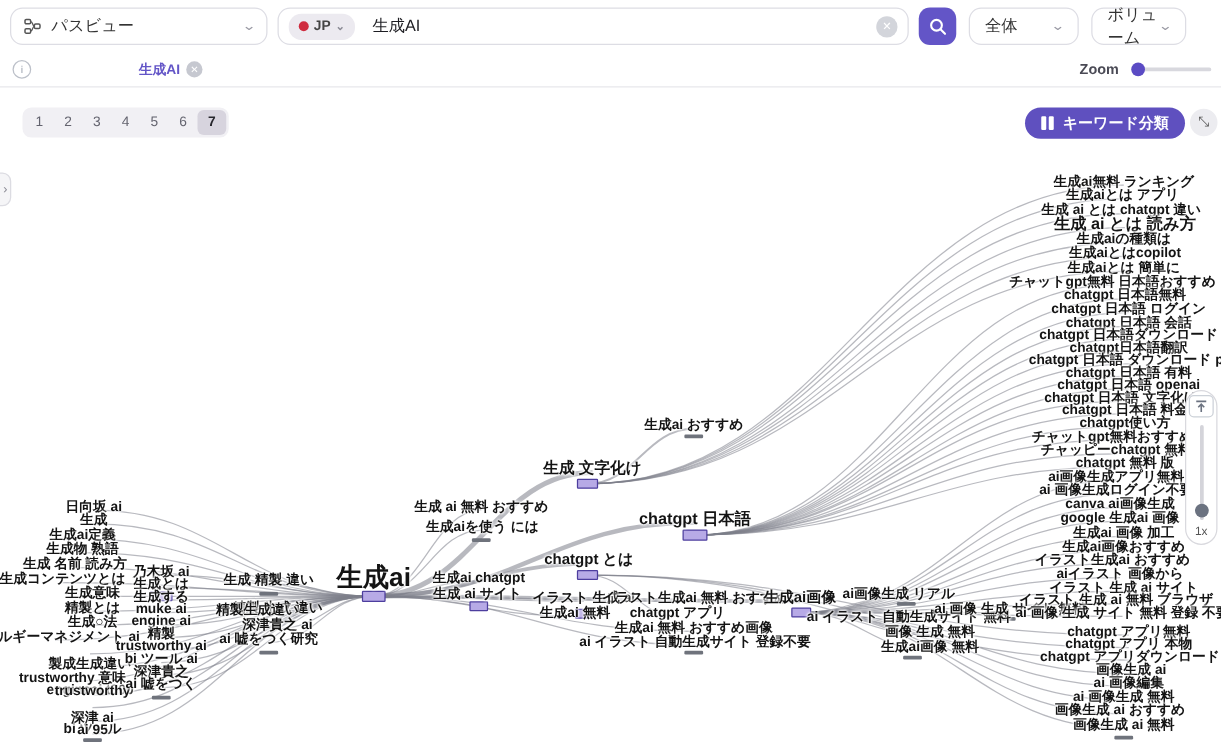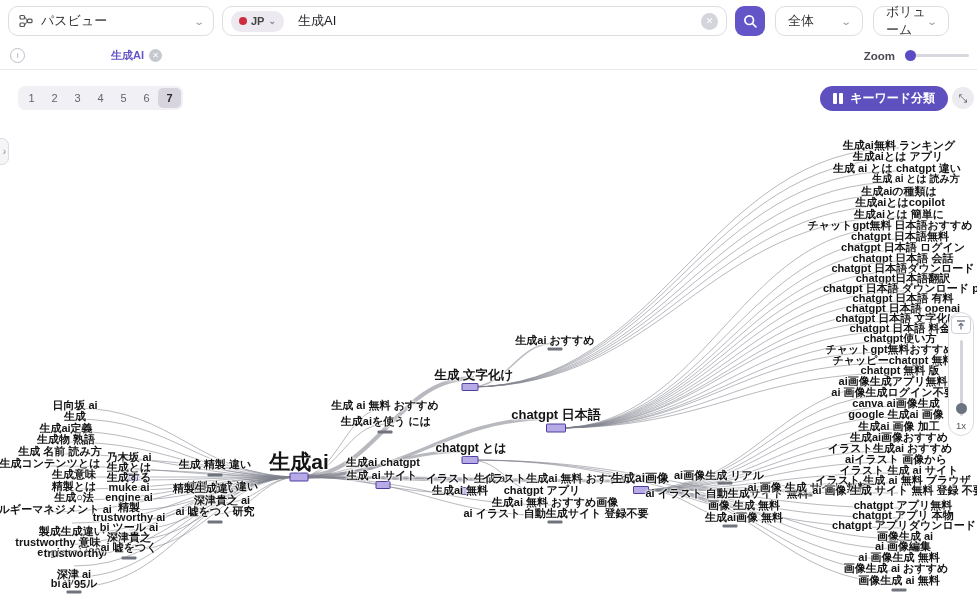--- a/index.html
+++ b/index.html
@@ -243,21 +243,21 @@
         <div class="glabel" style="left: 719px; top: 475px; font-size: 11px;">ai画像生成 リアル</div>
         <div class="gmark b" style="left: 805px; top: 495px; width: 15px; height: 3px;"></div>
         <div class="glabel" style="left: 727px; top: 493px; font-size: 11px;">ai イラスト 自動生成サイト 無料</div>
         <div class="glabel" style="left: 808px; top: 487px; font-size: 11px;">ai 画像 生成 サイト 無料</div>
         <div class="glabel" style="left: 744px; top: 505px; font-size: 11px;">画像 生成 無料</div>
         <div class="gmark b" style="left: 730px; top: 526px; width: 15px; height: 3px;"></div>
         <div class="glabel" style="left: 744px; top: 517px; font-size: 11px;">生成ai画像 無料</div>
         <div class="glabel" style="left: 899px; top: 145px; font-size: 11px;">生成ai無料 ランキング</div>
         <div class="glabel" style="left: 898px; top: 156px; font-size: 11px;">生成aiとは アプリ</div>
         <div class="glabel" style="left: 897px; top: 168px; font-size: 11px;">生成 ai とは chatgpt 違い</div>
-        <div class="glabel" style="left: 900px; top: 179px; font-size: 10px; margin-left: 16px;">生成 ai とは 読み方</div>
+        <div class="glabel" style="left: 900px; top: 179px; font-size: 13px;">生成 ai とは 読み方</div>
         <div class="glabel" style="left: 899px; top: 191px; font-size: 11px;">生成aiの種類は</div>
         <div class="glabel" style="left: 900px; top: 202px; font-size: 11px;">生成aiとはcopilot</div>
         <div class="glabel" style="left: 899px; top: 214px; font-size: 11px;">生成aiとは 簡単に</div>
         <div class="glabel" style="left: 890px; top: 225px; font-size: 11px;">チャットgpt無料 日本語おすすめ</div>
         <div class="glabel" style="left: 900px; top: 236px; font-size: 11px;">chatgpt 日本語無料</div>
         <div class="glabel" style="left: 903px; top: 247px; font-size: 11px;">chatgpt 日本語 ログイン</div>
         <div class="glabel" style="left: 903px; top: 258px; font-size: 11px;">chatgpt 日本語 会話</div>
         <div class="glabel" style="left: 903px; top: 268px; font-size: 11px;">chatgpt 日本語ダウンロード</div>
         <div class="glabel" style="left: 903px; top: 278px; font-size: 11px;">chatgpt日本語翻訳</div>
         <div class="glabel" style="left: 904px; top: 288px; font-size: 11px;">chatgpt 日本語 ダウンロード pc</div>

